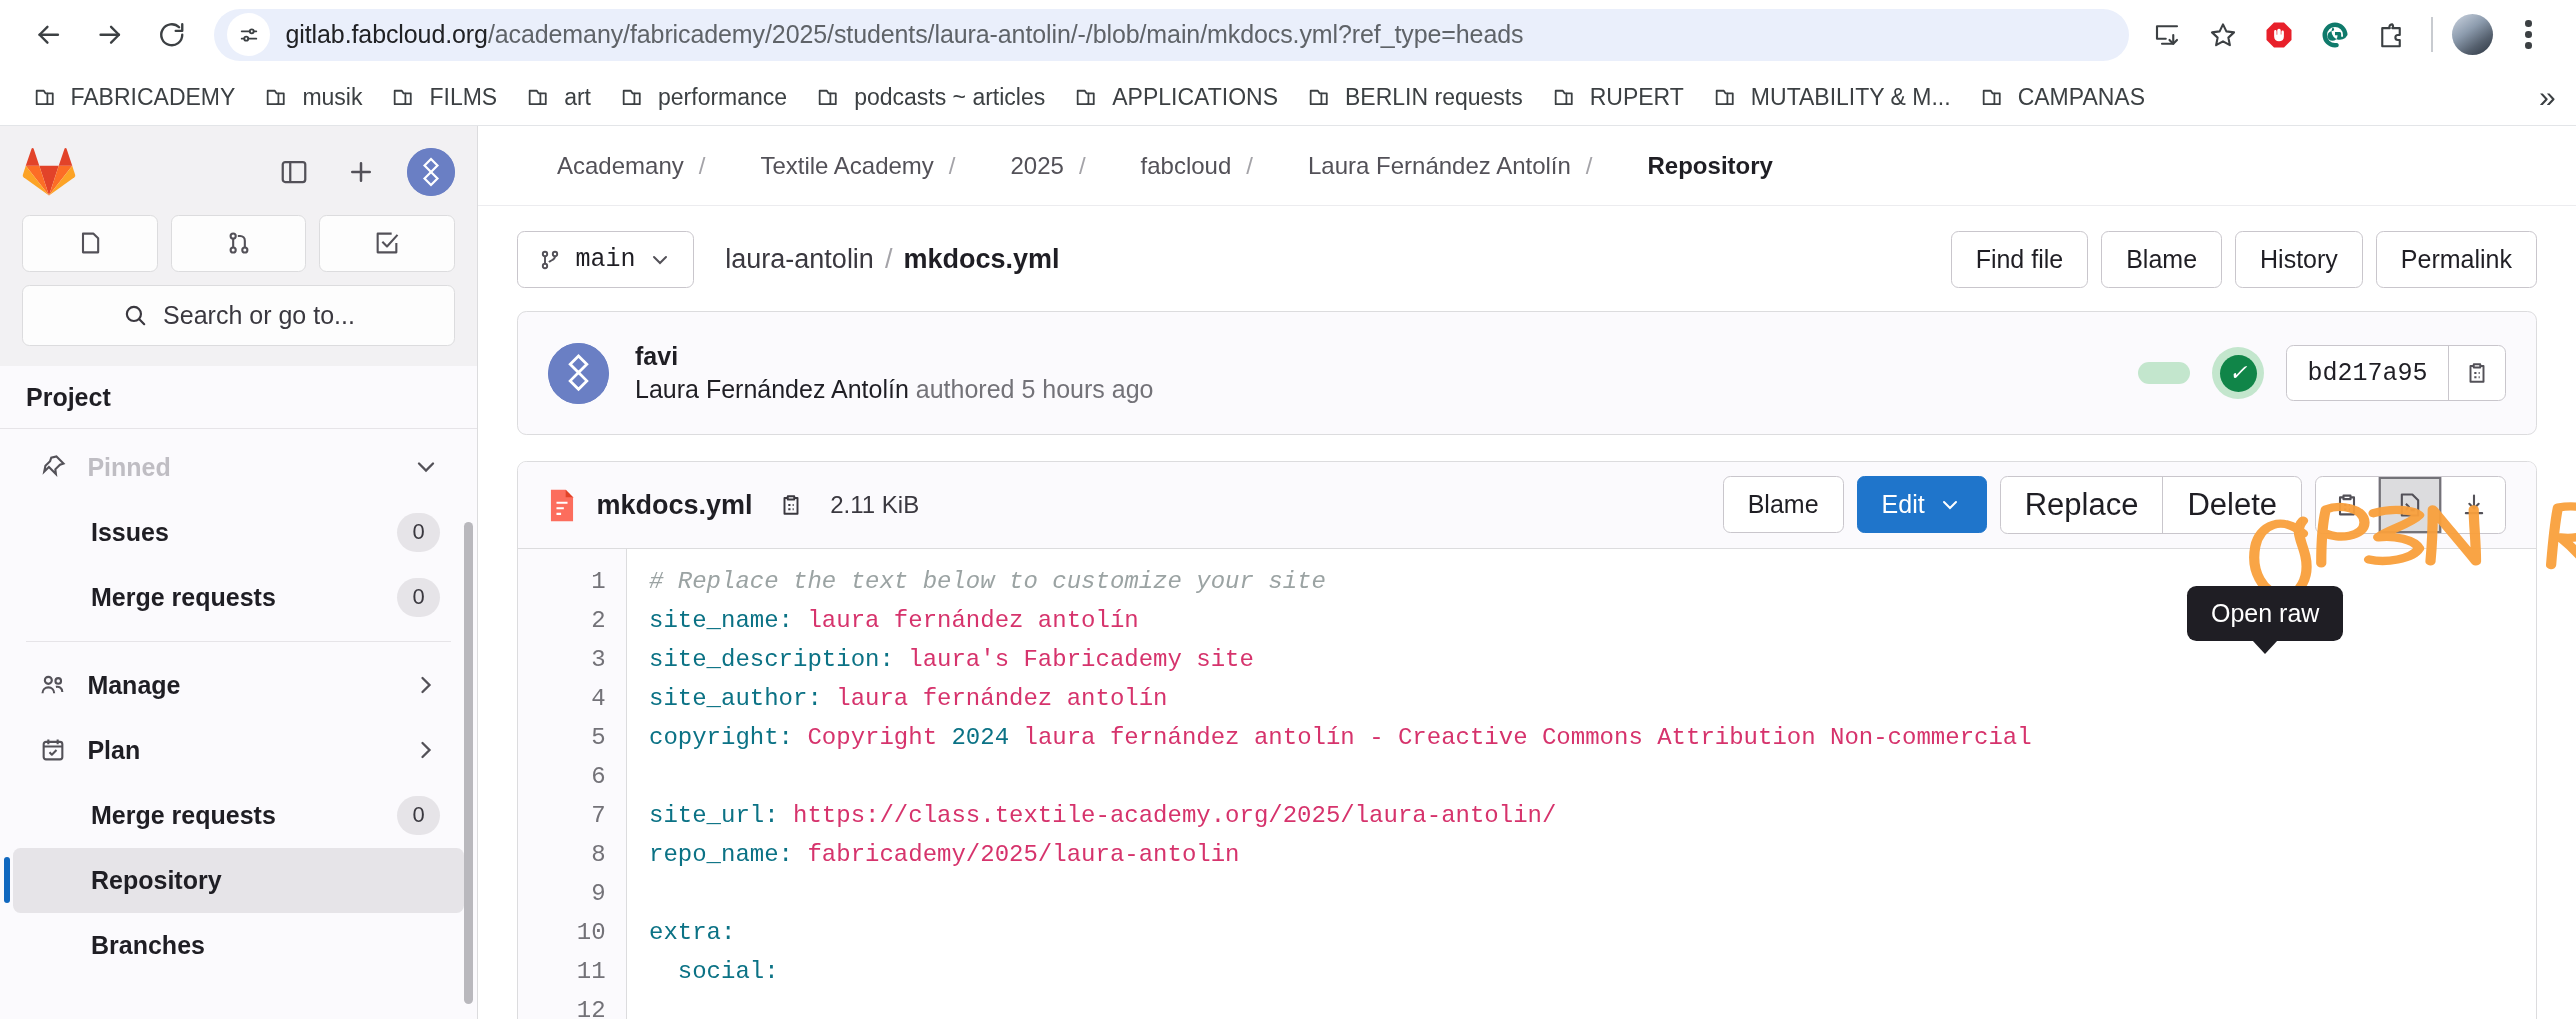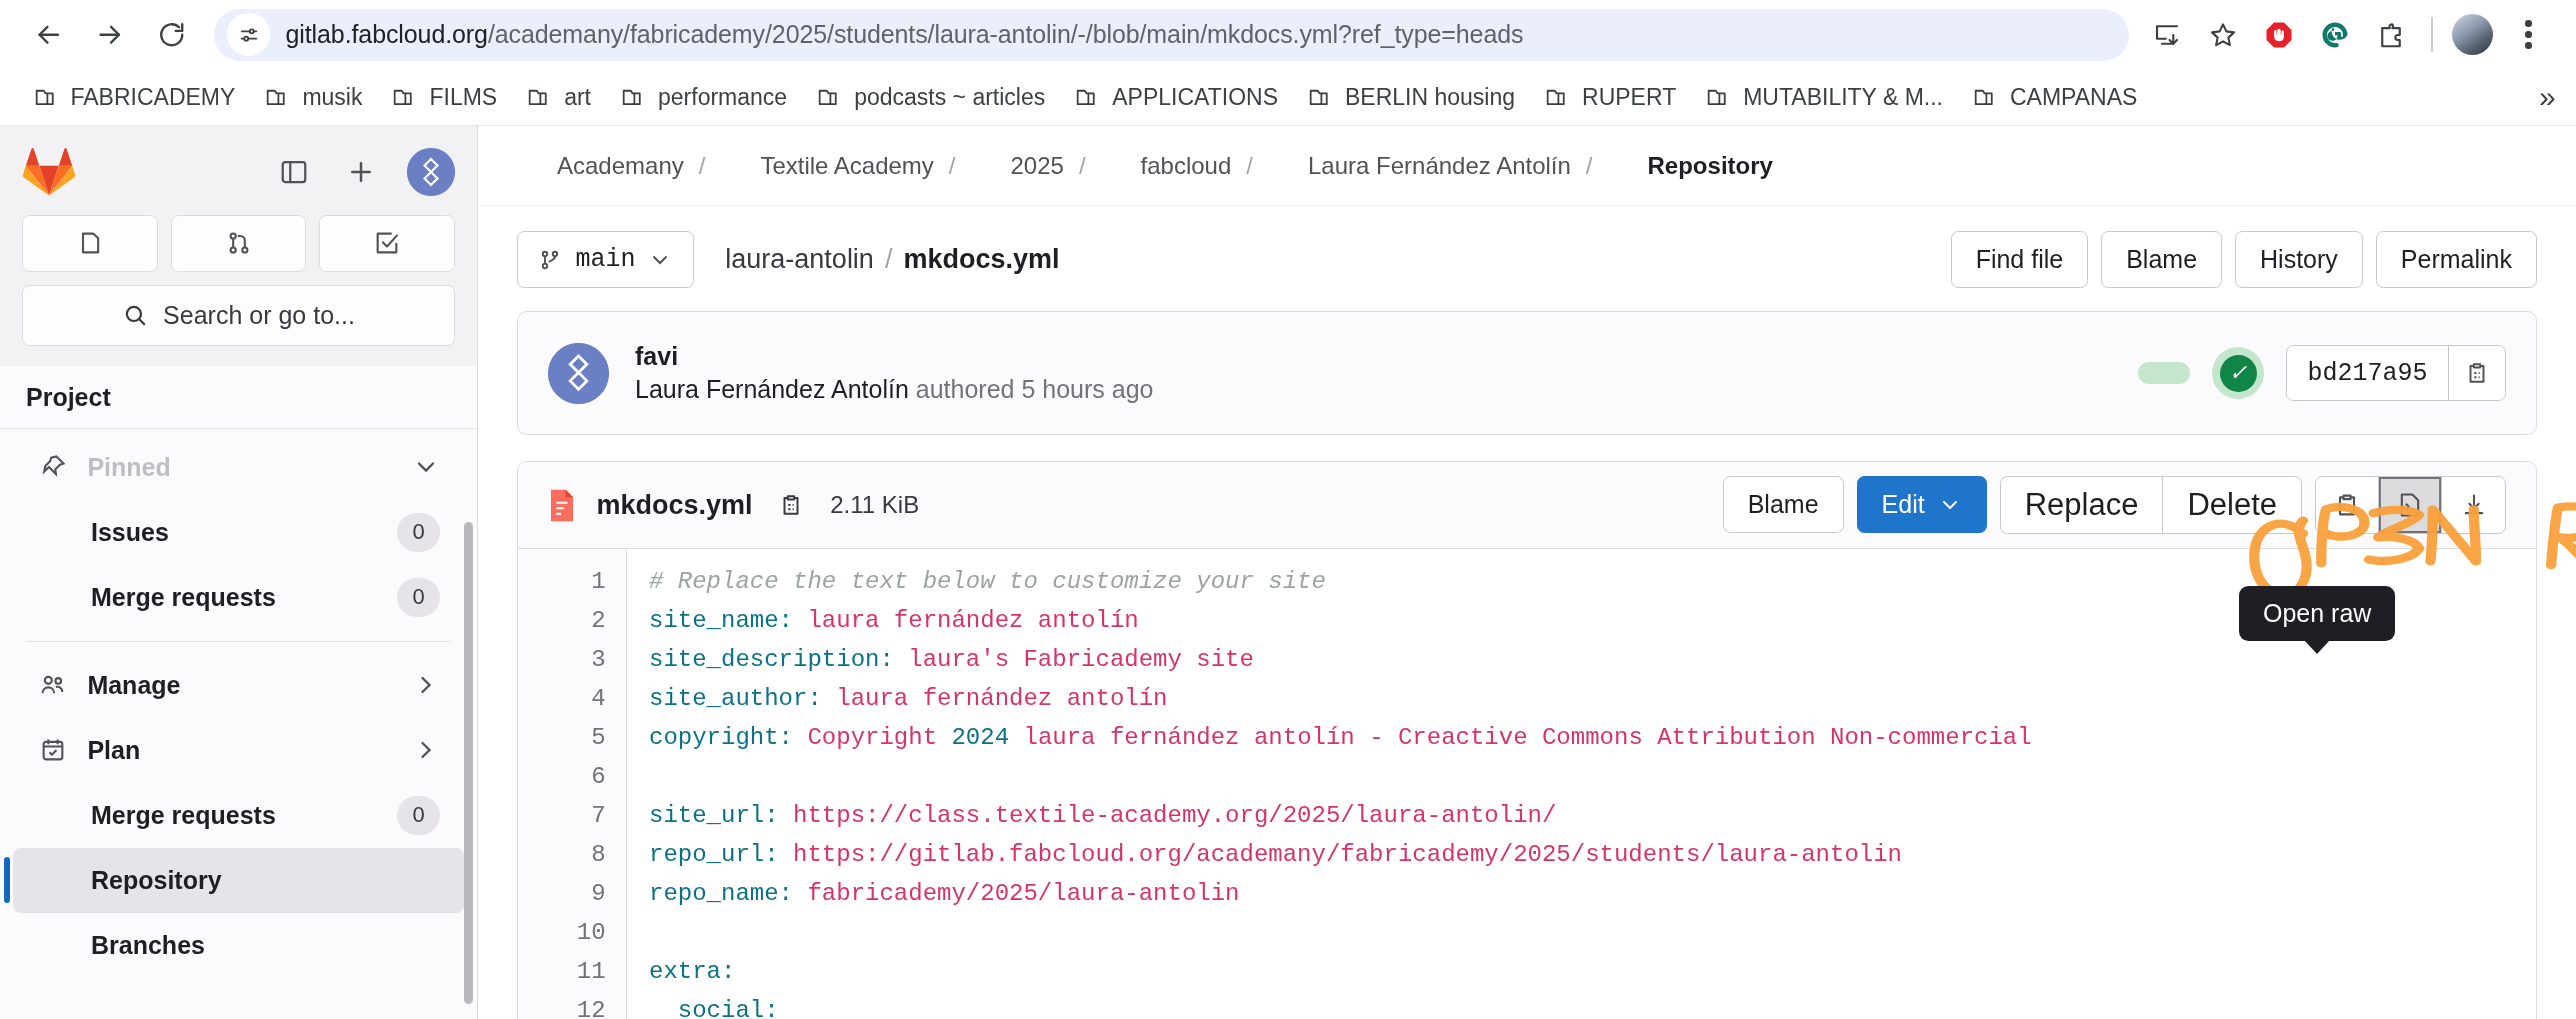--- a/index.html
+++ b/index.html
@@ -395,21 +395,21 @@
           <path d="M3 5h8l2 3h2v12H3z"></path>
           <path d="M15 8h6v12h-8"></path>
         </svg>
       <span class="bm-label">APPLICATIONS</span>
     </div>
     <div class="bm">
       <svg class="folder-ico" viewBox="0 0 28 24" fill="none" stroke="#3c4043" stroke-width="2" stroke-linejoin="round">
           <path d="M3 5h8l2 3h2v12H3z"></path>
           <path d="M15 8h6v12h-8"></path>
         </svg>
-      <span class="bm-label">BERLIN housing</span>
+      <span class="bm-label">BERLIN requests</span>
     </div>
     <div class="bm">
       <svg class="folder-ico" viewBox="0 0 28 24" fill="none" stroke="#3c4043" stroke-width="2" stroke-linejoin="round">
           <path d="M3 5h8l2 3h2v12H3z"></path>
           <path d="M15 8h6v12h-8"></path>
         </svg>
       <span class="bm-label">RUPERT</span>
     </div>
     <div class="bm">
       <svg class="folder-ico" viewBox="0 0 28 24" fill="none" stroke="#3c4043" stroke-width="2" stroke-linejoin="round">
@@ -714,21 +714,20 @@
             <div>12</div>
           </div>
           <div class="code-lines" id="code-lines">
               <div><span class="c-comment"># Replace the text below to customize your site</span></div>
               <div><span class="c-key">site_name:</span><span class="c-val"> laura fernández antolín</span></div>
               <div><span class="c-key">site_description:</span><span class="c-val"> laura's Fabricademy site</span></div>
               <div><span class="c-key">site_author:</span><span class="c-val"> laura fernández antolín</span></div>
               <div><span class="c-key">copyright:</span><span class="c-val"> Copyright </span><span class="c-num">2024</span><span class="c-val"> laura fernández antolín - Creactive Commons Attribution Non-commercial</span></div>
               <div>&nbsp;</div>
               <div><span class="c-key">site_url:</span><span class="c-val"> https://class.textile-academy.org/2025/laura-antolin/</span></div>
-              <div><span class="c-key">repo_url:</span><span class="c-val"> https://gitlab.fabcloud.org/academany/fabricademy/2025/students/laura-antolin</span></div>
               <div><span class="c-key">repo_name:</span><span class="c-val"> fabricademy/2025/laura-antolin</span></div>
               <div>&nbsp;</div>
               <div><span class="c-key">extra:</span></div>
               <div><span class="c-key">  social:</span></div>
             </div>
         </div>
       </div>
     </div>
 
     <svg class="anno" viewBox="0 0 2264 1100" preserveAspectRatio="none">
@@ -750,18 +749,18 @@
       </g>
 
       <g fill="none" stroke="#f9a03c" stroke-width="26" stroke-linecap="round" stroke-linejoin="round" opacity="0.72">
         <path d="M2168 250c40-42 86-6 72 44-12 44-66 60-96 38-30-22-18-68 22-86 44-20 106 6 118 62 12 58-40 96-96 92-56-4-100-52-92-108"></path>
         <path d="M2122 364c-30 40-54 92-62 140-10 58 10 110 54 128 44 18 96-12 108-60 10-42-18-84-62-86-42-2-78 34-78 76"></path>
         <path d="M2074 700c-50 8-90 34-110 70-22 40-10 86 30 100 40 14 84-14 88-56 4-40-28-72-72-68"></path>
         <path d="M2204 282c34 20 62 56 74 100 14 52 2 112-34 154"></path>
       </g>
     </svg>
 
-    <div class="tooltip" style="left:1761px; top:460px;">
+    <div class="tooltip" style="left:1709px; top:460px;">
       <span>Open raw</span>
     </div>
   </div>
 </div>
 
 
 </body></html>

